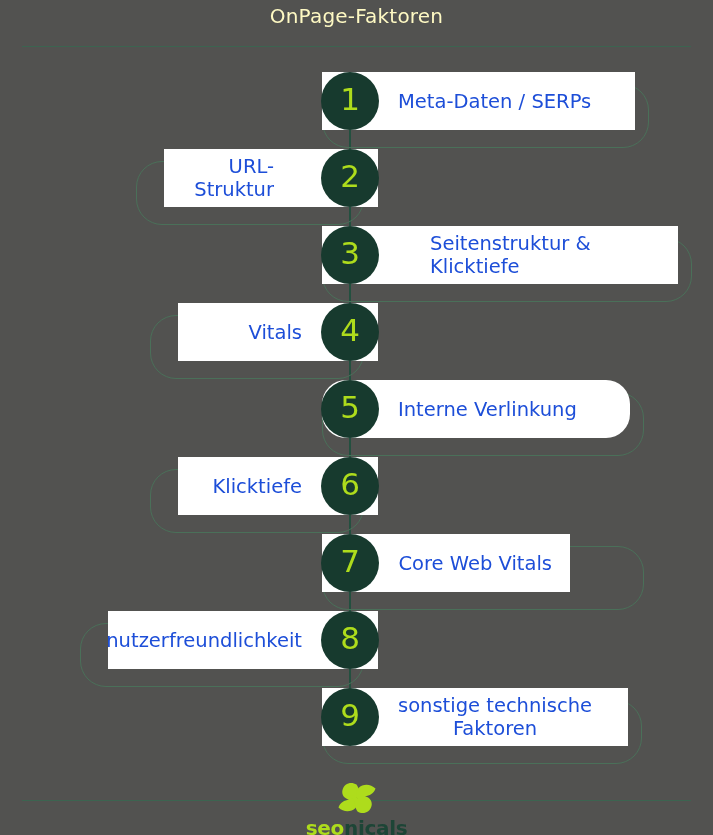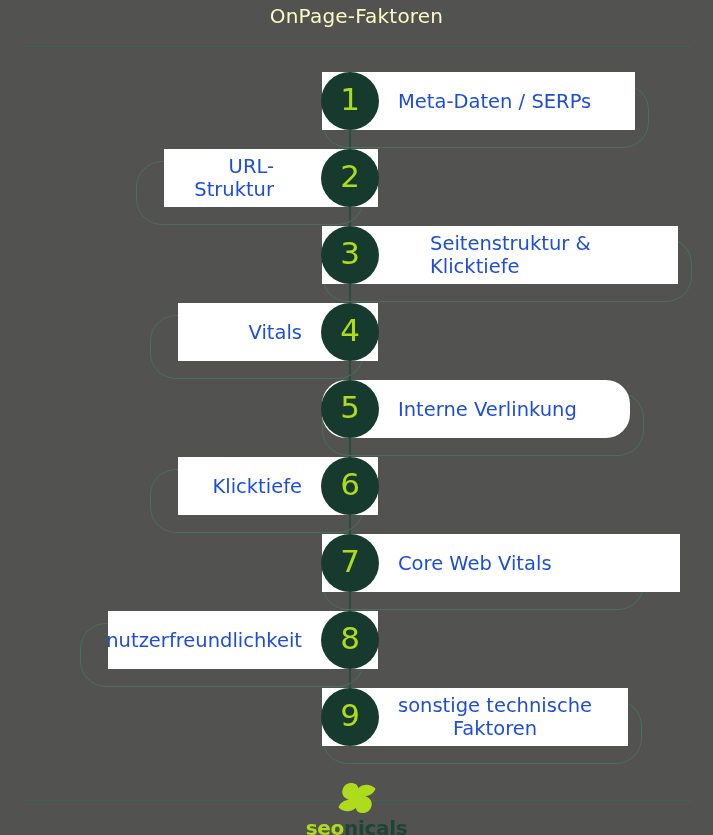--- a/index.html
+++ b/index.html
@@ -158,21 +158,21 @@
         <div class="ghost" style="left: 150px; top: 12px; width: 214px; height: 64px;"></div>
         <div class="card" style="left: 178px; top: 0px; width: 200px; height: 58px; justify-content: flex-end; padding-left: 22px; padding-right: 76px;">
           <div class="card-label" style="text-align: right;">Klicktiefe</div>
         </div>
         <div class="bullet" style="left: 321px; top: 0px;">
           <span>6</span>
         </div>
       </div>
       <div class="row" style="top: 534px; height: 58px;">
         <div class="ghost" style="left: 322px; top: 12px; width: 322px; height: 64px;"></div>
-        <div class="card" style="left: 322px; top: 0px; width: 358px; height: 58px; justify-content: flex-start; padding-left: 76px; padding-right: 18px;">
+        <div class="card" style="left: 322px; top: 0px; width: 248px; height: 58px; justify-content: flex-end; padding-left: 76px; padding-right: 18px;">
           <div class="card-label" style="text-align: left;">Core Web Vitals</div>
         </div>
         <div class="bullet" style="left: 321px; top: 0px;">
           <span>7</span>
         </div>
       </div>
       <div class="row" style="top: 611px; height: 58px;">
         <div class="ghost" style="left: 80px; top: 12px; width: 284px; height: 64px;"></div>
         <div class="card" style="left: 108px; top: 0px; width: 270px; height: 58px; justify-content: flex-end; padding-left: 22px; padding-right: 76px;">
           <div class="card-label" style="text-align: right;">Benutzerfreundlichkeit</div>

